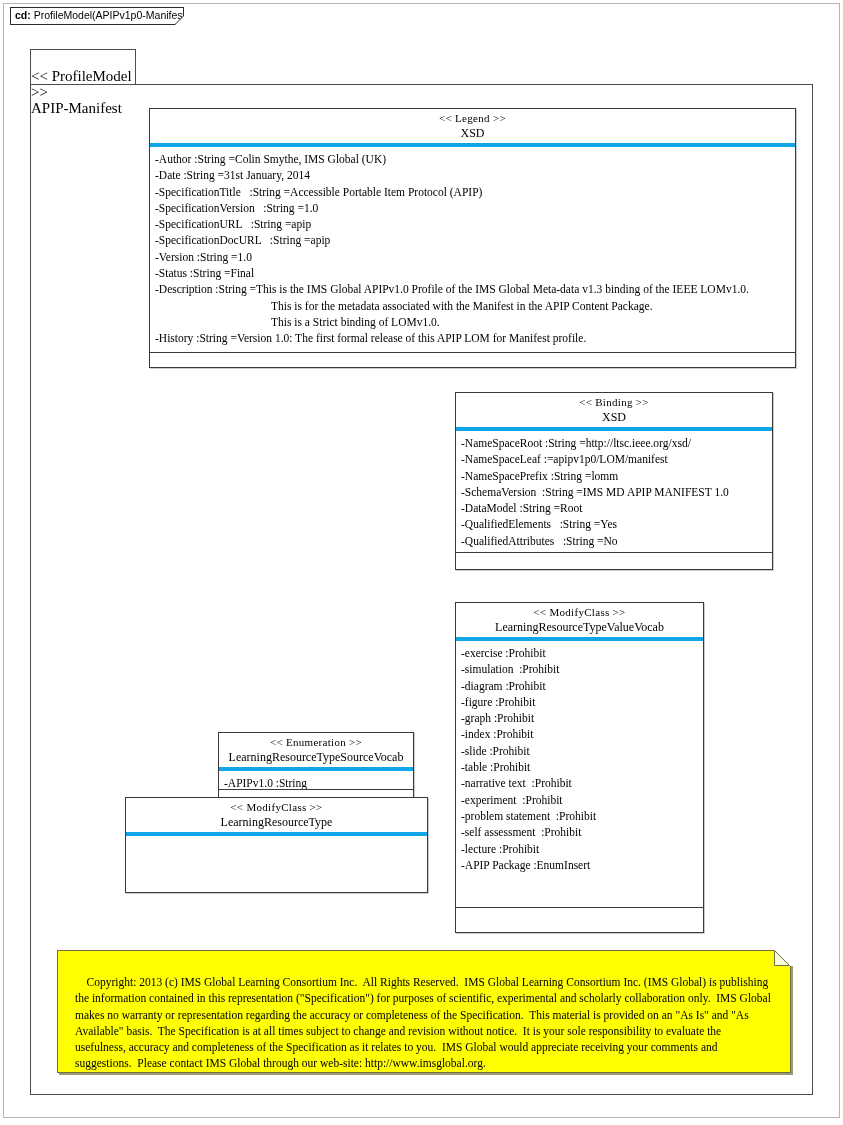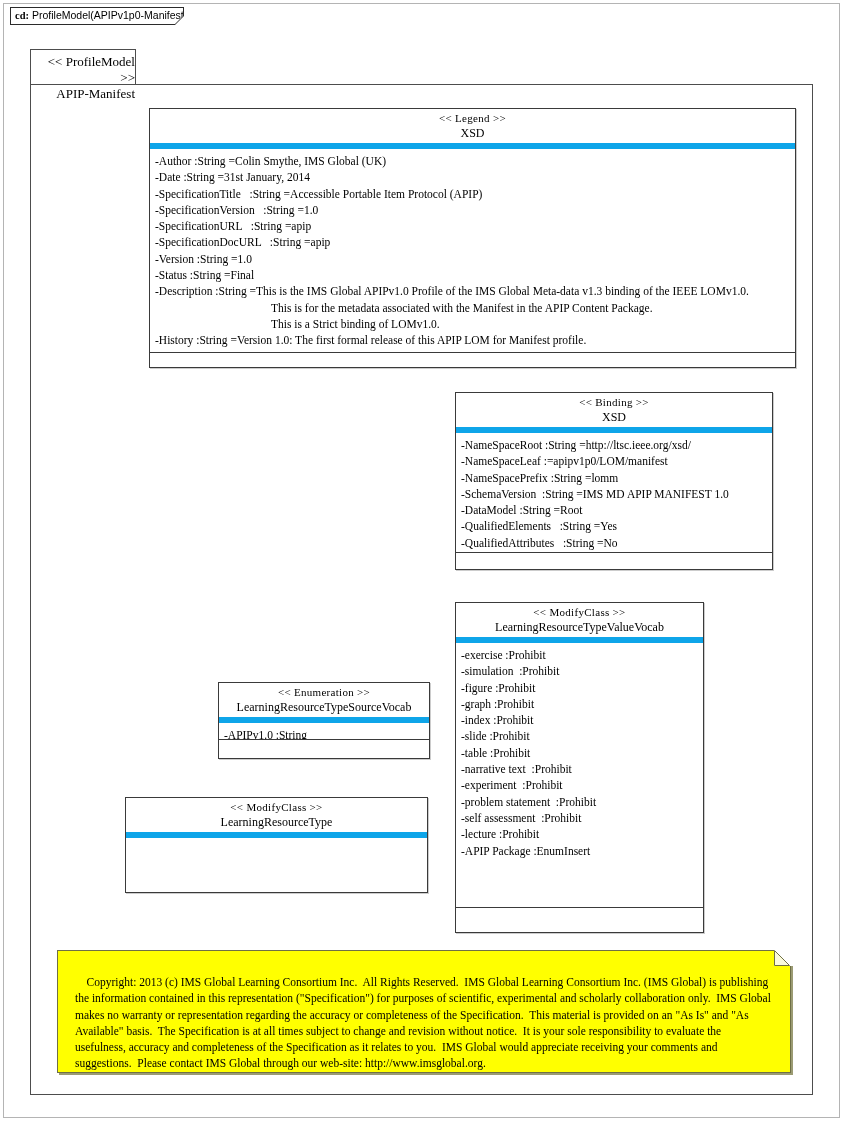--- a/index.html
+++ b/index.html
@@ -17,40 +17,40 @@
     position:absolute; left:10px; top:7px; width:174px; height:18px;
     background:#2b2b2b;
     clip-path:polygon(0 0,100% 0,100% calc(100% - 9px),calc(100% - 9px) 100%,0 100%);
   }
   .tab-inner {
     position:absolute; left:1px; top:1px; right:1px; bottom:1px; background:#ffffff;
     clip-path:polygon(0 0,100% 0,100% calc(100% - 8px),calc(100% - 8px) 100%,0 100%);
     font-family:"Liberation Sans","DejaVu Sans",sans-serif; font-size:10.5px;
     line-height:15px; padding-left:4px; white-space:nowrap;
   }
-  .tab-inner b { font-weight:bold;font-family:Liberation Serif, serif; }
+  .tab-inner b { font-weight:bold; }
   .tab-title { margin-left:3px; }
   
   .frame {
     position:absolute; left:30px; top:84px; width:781px; height:1009px;
     border:1px solid #4d4d4d; background:transparent;
   }
   .frame-head {
     position:absolute; left:30px; top:49px; width:106px; height:36px;
-    border:1px solid #4d4d4d; background:#ffffff; text-align:right;
-    font-size:13px; line-height:16px; padding-top:4px; box-sizing:border-box;
+    border:1px solid #4d4d4d; background:#ffffff; text-align:left;
+    font-size:15px; line-height:16px; padding-top:18px; box-sizing:border-box;
   }
   
   .uml-class {
     position:absolute; background:#ffffff; border:1px solid #3a3a3a;
     display:flex; flex-direction:column; box-sizing:border-box;
     box-shadow:1px 1px 0 #cccccc;
   }
   .uml-head {
-    border-bottom:6px solid #0ea5e9; text-align:center; padding:2px 2px 2px;
+    border-bottom:4px solid #0ea5e9; text-align:center; padding:2px 2px 2px;
   }
   .uml-stereo { font-size:11px; line-height:15px; letter-spacing:0.3px; }
   .uml-name   { font-size:12px; line-height:15px; font-weight:normal; }
   .uml-attrs {
     flex:1; border-bottom:1px solid #3a3a3a; padding:4px 2px 0 5px; overflow:hidden;
   }
   .attr-line { font-size:11.5px; line-height:16.3px; white-space:pre; }
   .attr-line.indent { padding-left:116px; }
   .uml-ops { flex:none; }
   
@@ -125,36 +125,37 @@
 
   <div class="uml-class" style="left:455px; top:602px; width:249px; height:331px;">
     <div class="uml-head">
       <div class="uml-stereo">&lt;&lt; ModifyClass &gt;&gt;</div>
       <div class="uml-name">LearningResourceTypeValueVocab</div>
     </div>
     <div class="uml-attrs">
 
     <div class="attr-line">-exercise :Prohibit</div>
         <div class="attr-line">-simulation  :Prohibit</div>
+        <div class="attr-line">-diagram :Prohibit</div>
         <div class="attr-line">-figure :Prohibit</div>
         <div class="attr-line">-graph :Prohibit</div>
         <div class="attr-line">-index :Prohibit</div>
         <div class="attr-line">-slide :Prohibit</div>
         <div class="attr-line">-table :Prohibit</div>
         <div class="attr-line">-narrative text  :Prohibit</div>
         <div class="attr-line">-experiment  :Prohibit</div>
         <div class="attr-line">-problem statement  :Prohibit</div>
         <div class="attr-line">-self assessment  :Prohibit</div>
         <div class="attr-line">-lecture :Prohibit</div>
         <div class="attr-line">-APIP Package :EnumInsert</div>
       </div>
     <div class="uml-ops" style="height:24px;"></div>
   </div>
 
-  <div class="uml-class" style="left:218px; top:682px; width:212px; height:77px;">
+  <div class="uml-class" style="left:218px; top:732px; width:196px; height:77px;">
     <div class="uml-head">
       <div class="uml-stereo">&lt;&lt; Enumeration &gt;&gt;</div>
       <div class="uml-name">LearningResourceTypeSourceVocab</div>
     </div>
     <div class="uml-attrs">
 
     <div class="attr-line">-APIPv1.0 :String</div>
       </div>
     <div class="uml-ops" style="height:18px;"></div>
   </div>

